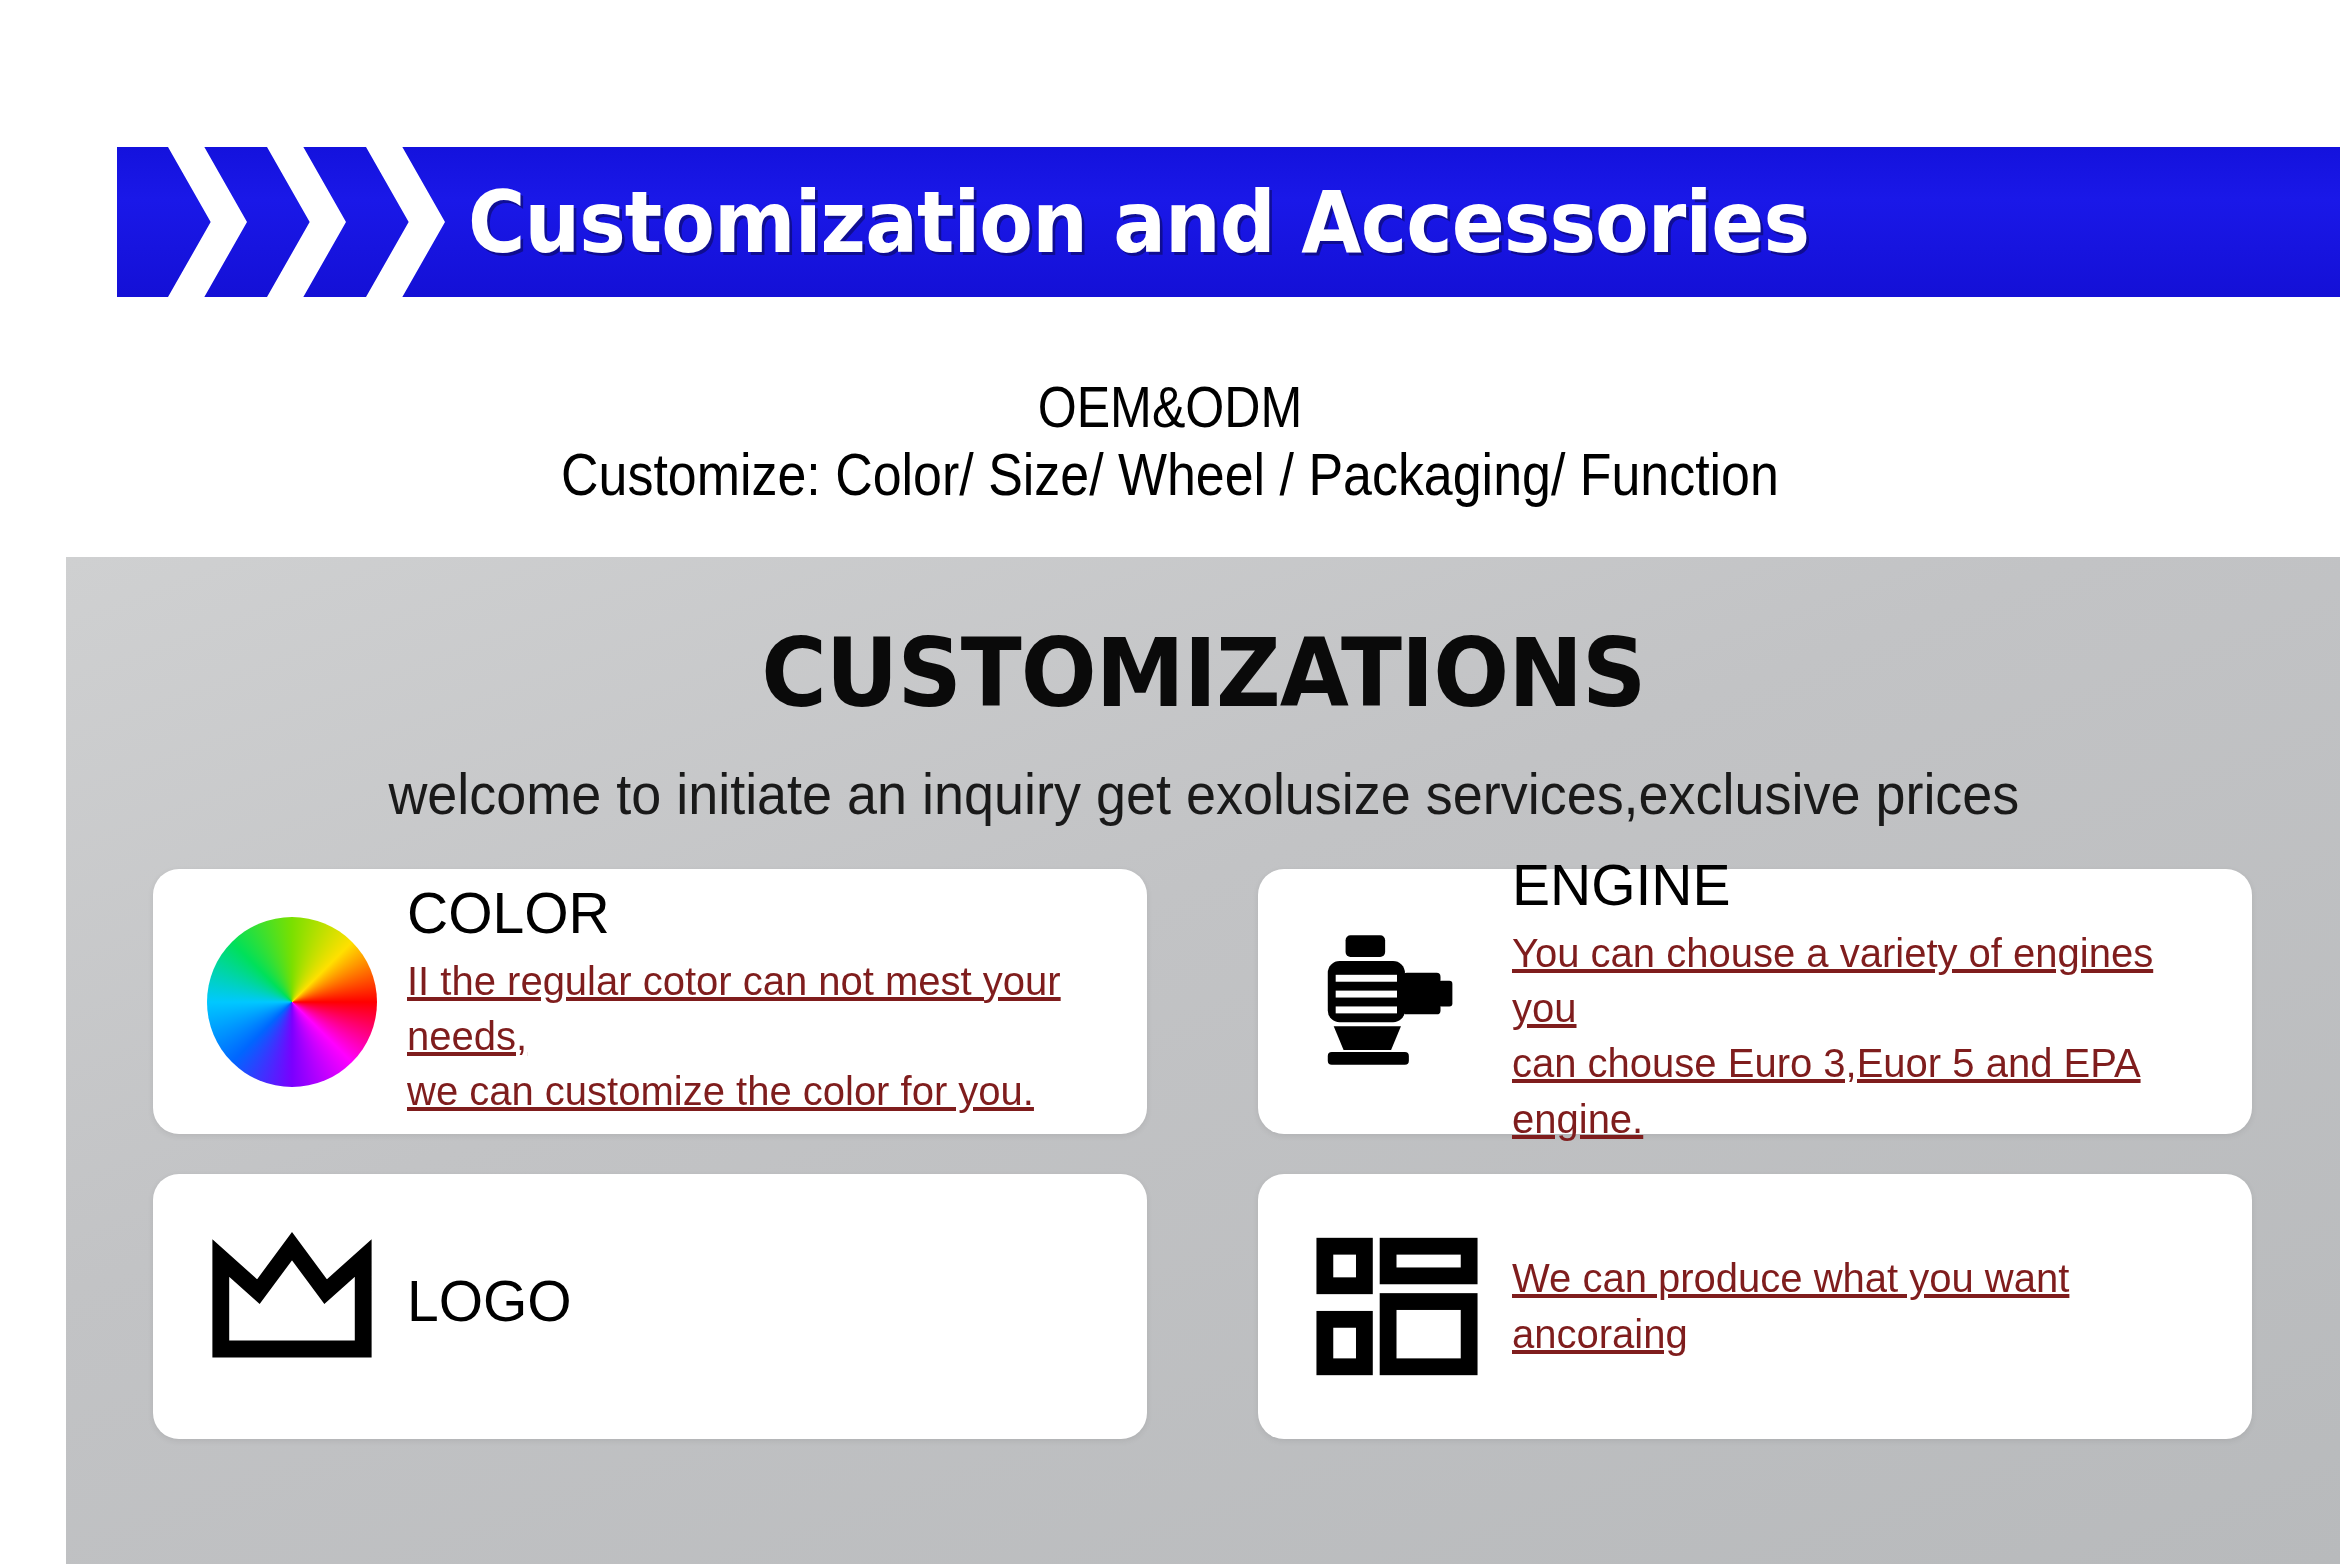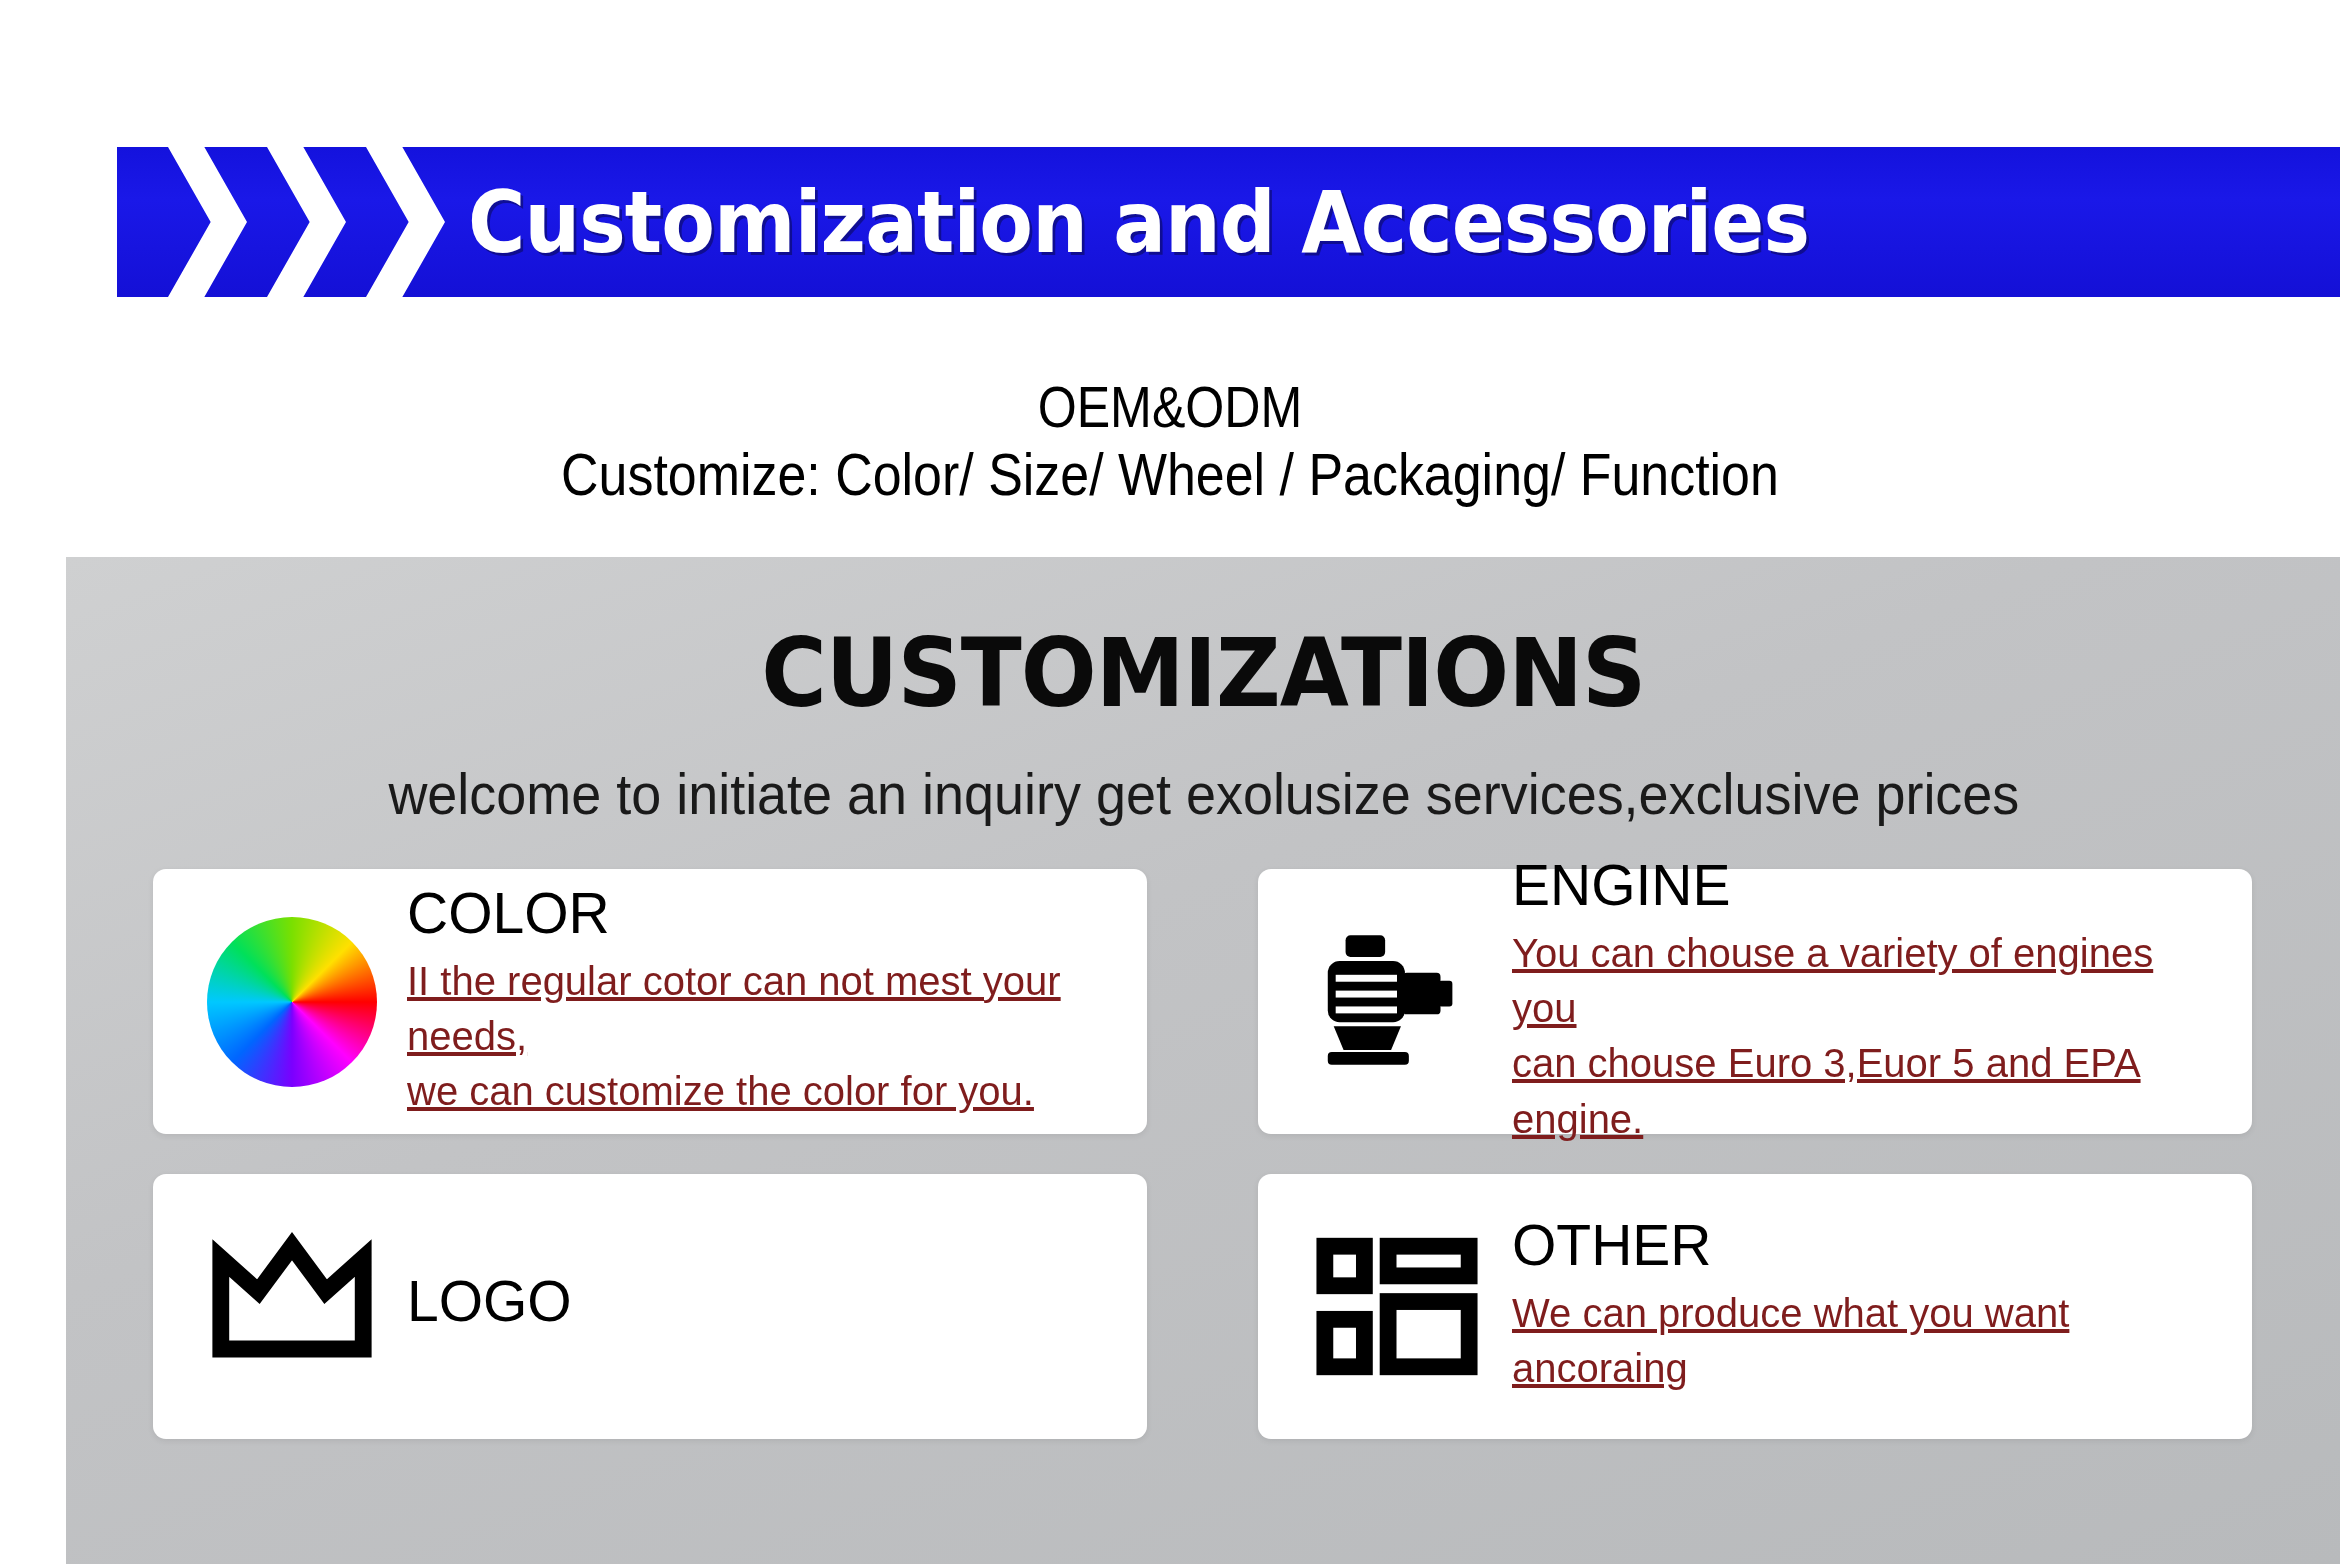--- a/index.html
+++ b/index.html
@@ -138,21 +138,21 @@
     top: 312px;
     width: 2099px;
     display: grid;
     grid-template-columns: 1fr 1fr;
     grid-template-rows: 265px 265px;
     column-gap: 111px;
     row-gap: 40px;
   }
   .card {
     background: #ffffff;
-    border-radius: 13px;
+    border-radius: 26px;
     display: flex;
     align-items: center;
     padding: 0 42px;
     box-sizing: border-box;
     box-shadow: 0 2px 6px rgba(0,0,0,0.08);
   }
   .card-icon {
     flex: 0 0 auto;
     width: 194px;
     height: 168px;
@@ -271,21 +271,20 @@
     <div class="card">
       <div class="card-icon">
         <svg width="168" height="149" viewBox="0 0 170 150" fill="none" stroke="#000" stroke-width="17">
           <rect x="12" y="14" width="40" height="40"></rect>
           <rect x="12" y="88" width="40" height="48"></rect>
           <rect x="76" y="14" width="82" height="30"></rect>
           <rect x="76" y="70" width="82" height="66"></rect>
         </svg>
       </div>
       <div class="card-body">
-        <div class="card-title">OTHER</div>
         <div class="card-desc">
           <span class="l">We can produce what you want ancoraing</span>
         </div>
       </div>
     </div>
 
   </div>
 </div>
 
 

